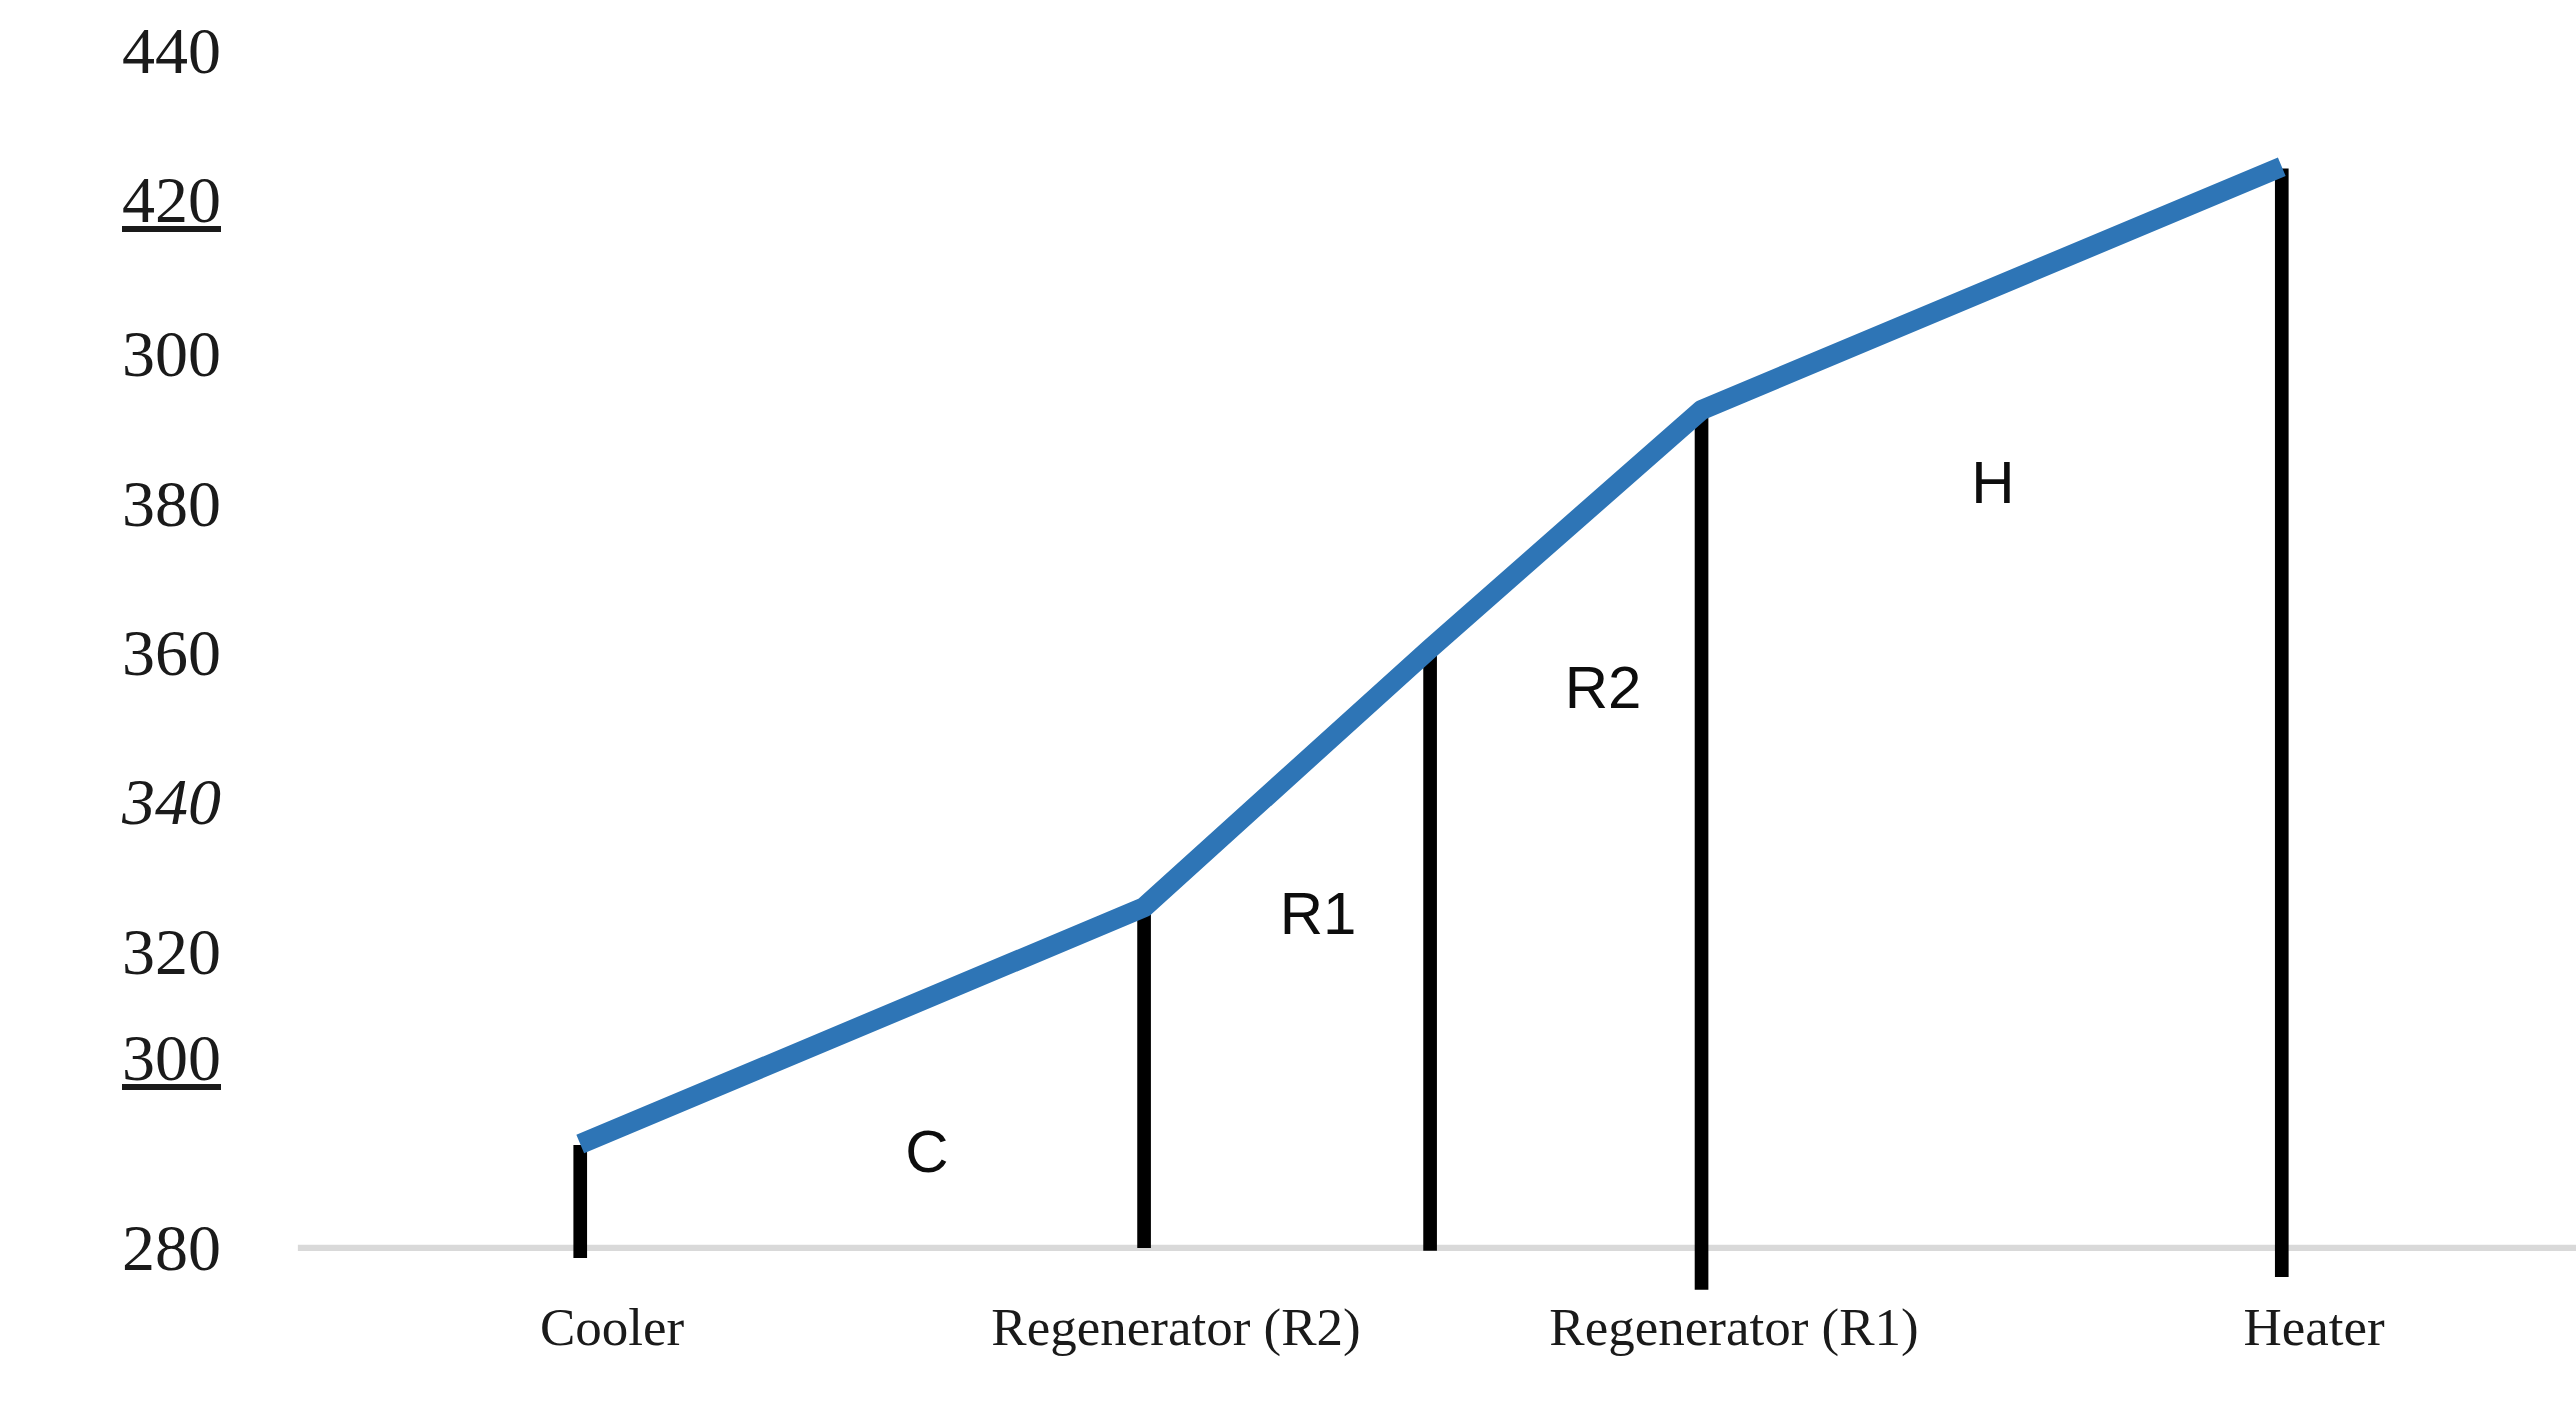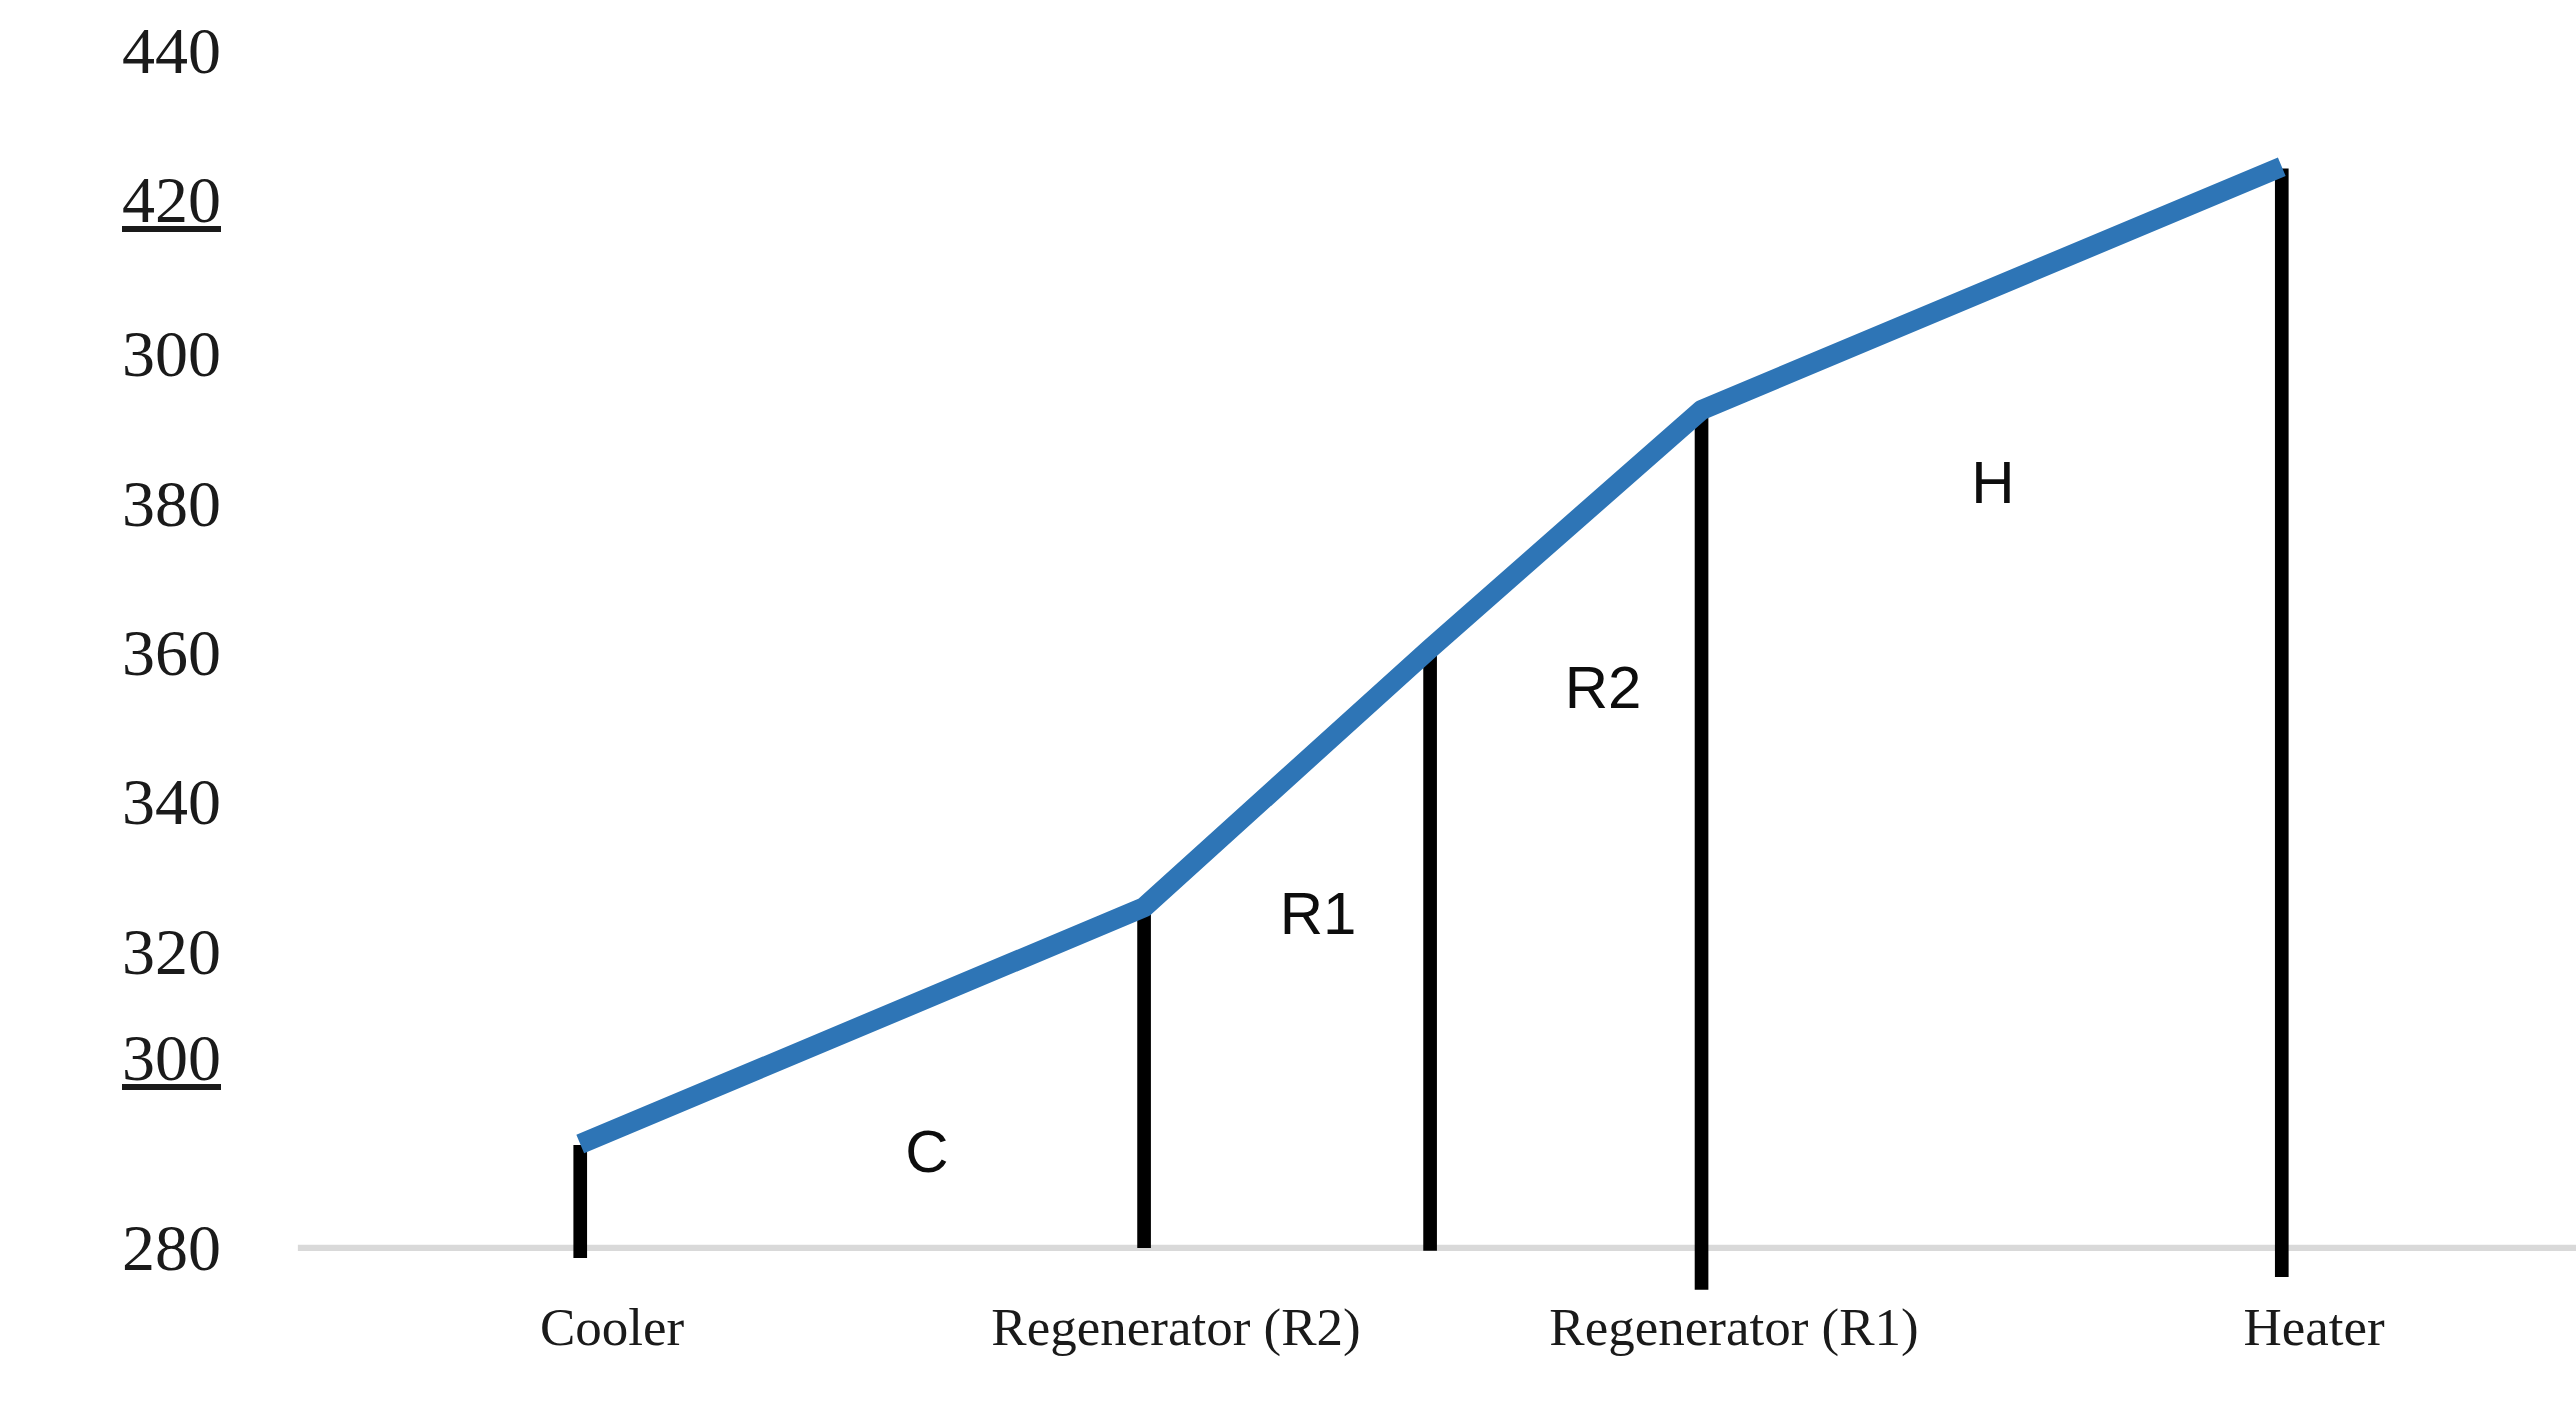--- a/index.html
+++ b/index.html
@@ -92,21 +92,21 @@
 
   <div id="y-axis-title">
     <span>Temperature (K)</span>
   </div>
 
   <div class="ytick" style="top:51px;">440</div>
   <div class="ytick" style="top:200px;text-decoration:underline;">420</div>
   <div class="ytick" style="top:354px;">300</div>
   <div class="ytick" style="top:504px;">380</div>
   <div class="ytick" style="top:653px;">360</div>
-  <div class="ytick" style="top:802px;">340</div>
+  <div class="ytick" style="top:802px;font-style:italic;">340</div>
   <div class="ytick" style="top:952px;">320</div>
   <div class="ytick" style="top:1058px;text-decoration:underline;">300</div>
   <div class="ytick" style="top:1248px;">280</div>
 
   <svg id="plot-svg" viewBox="0 0 2828 1549">
 
     <line x1="327" y1="1370" x2="2828" y2="1370" stroke="#D9D9D9" stroke-width="7"></line>
 
     <line x1="637" y1="1257" x2="637" y2="1381" stroke="#000000" stroke-width="15"></line>
     <line x1="1256" y1="996" x2="1256" y2="1370" stroke="#000000" stroke-width="15"></line>

